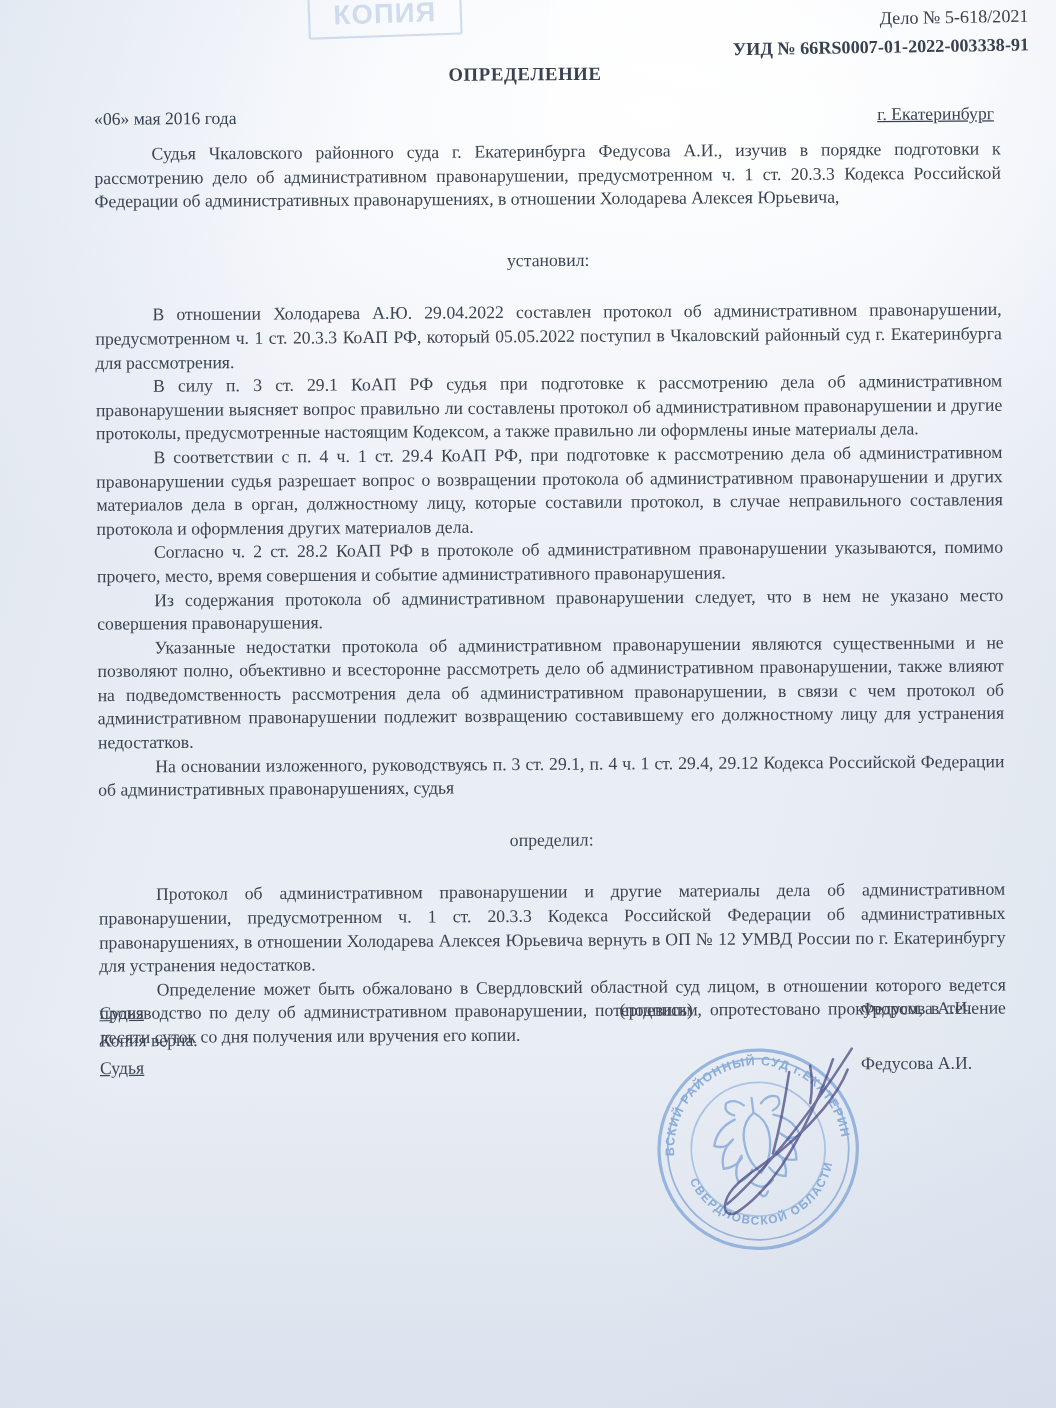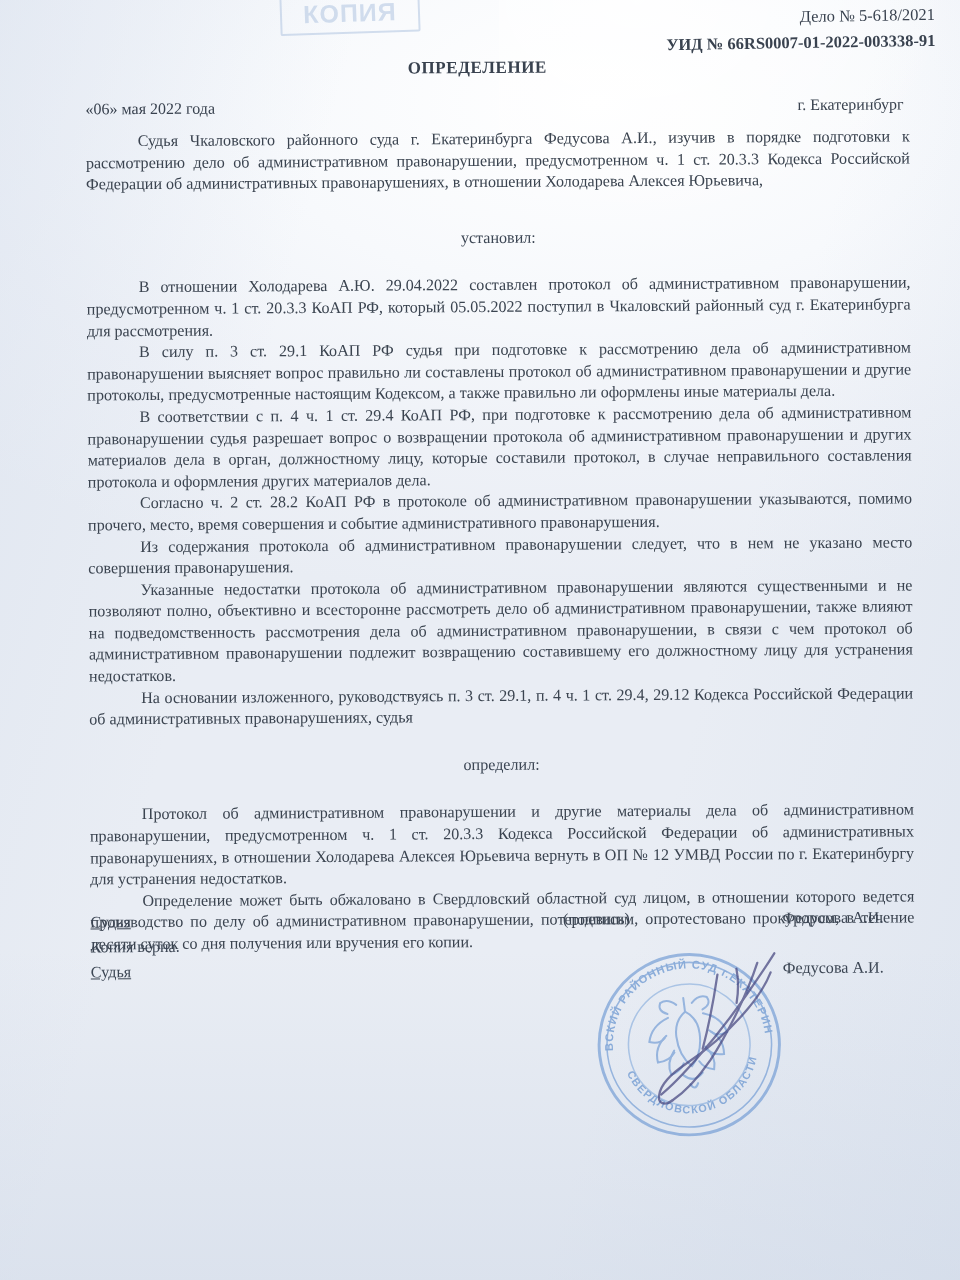--- a/index.html
+++ b/index.html
@@ -98,21 +98,21 @@
   .datecity {
     position: absolute;
     left: 88px;
     right: 48px;
     top: 98px;
     display: flex;
     justify-content: space-between;
     font-size: 16px;
     color: #39424f;
   }
-  .datecity .city { padding-right: 6px; }
+  .datecity .city { padding-right: 6px; text-decoration: underline; }
 
   
   .body {
     position: absolute;
     left: 88px;
     top: 128px;
     width: 824px;
   }
   p.para {
     margin: 0;
@@ -192,21 +192,21 @@
     </div>
 
     <div class="case-block">
       <div class="row-1">Дело № 5-618/2021</div>
       <div>УИД № 66RS0007-01-2022-003338-91</div>
     </div>
 
     <div class="doc-title">ОПРЕДЕЛЕНИЕ</div>
 
     <div class="datecity">
-      <div class="date">«06» мая 2022 года</div>
+      <div class="date">«06» мая 2016 года</div>
       <div class="city">г. Екатеринбург</div>
     </div>
 
     <div class="body">
 
       <p class="para">Судья Чкаловского районного суда г. Екатеринбурга Федусова А.И., изучив в порядке подготовки к рассмотрению дело об административном правонарушении, предусмотренном ч. 1 ст. 20.3.3 Кодекса Российской Федерации об административных правонарушениях, в отношении Холодарева Алексея Юрьевича,</p>
 
       <div class="gap-lg"></div>
       <p class="centered">установил:</p>
       <div class="gap-md"></div>

